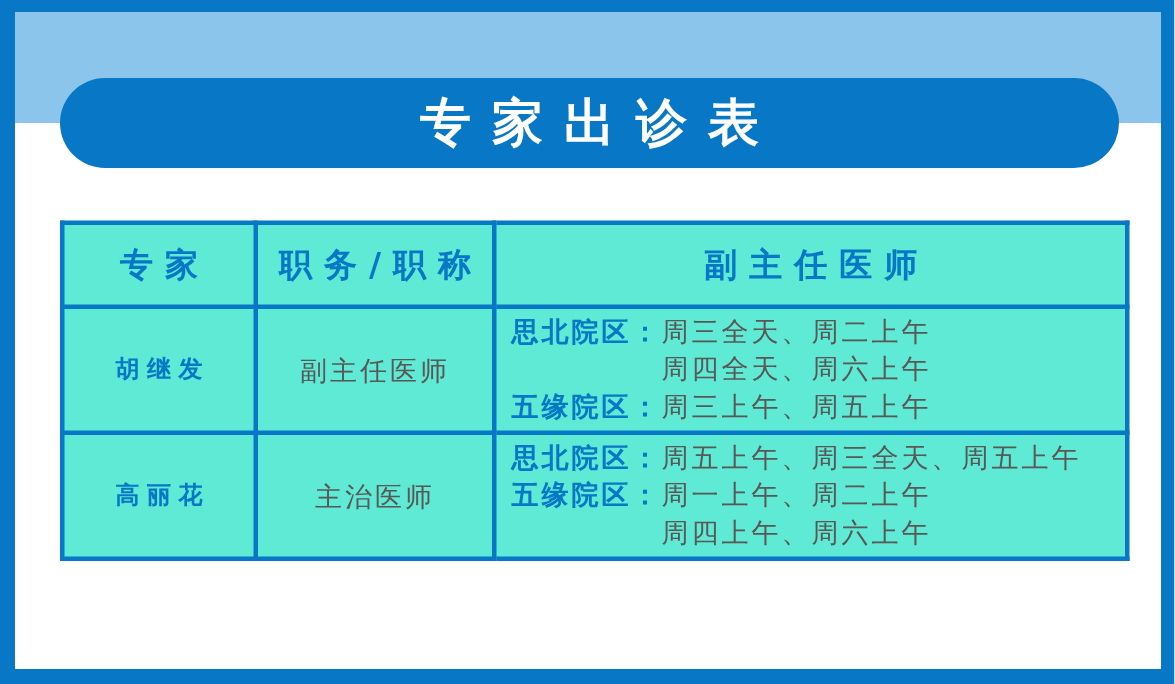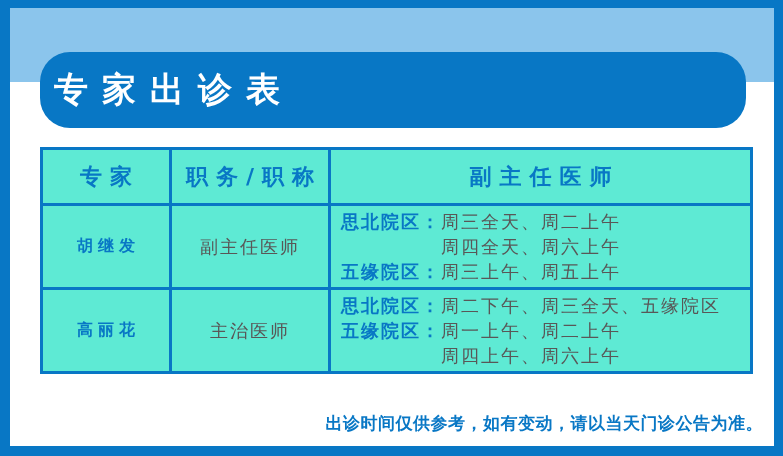--- a/index.html
+++ b/index.html
@@ -27,24 +27,24 @@
     position: absolute;
     left: 10px; right: 9px;
     top: 82px; bottom: 10px;
     background: #ffffff;
   }
 
   
   .pill {
     position: absolute;
     left: 40px; top: 52px;
-    width: 706px; height: 76px;
+    width: 706px; height: 60px;
     background: #0877C5;
     border-radius: 30px;
-    display: flex; align-items: center; justify-content: flex-start;
+    display: flex; align-items: center; justify-content: center;
   }
   .pill-title {
     color: #ffffff;
     font-size: 34px;
     font-weight: bold;
     letter-spacing: 14px;
     padding-left: 14px; 
     white-space: nowrap;
   }
 
@@ -165,30 +165,29 @@
       </td>
     </tr>
 
 
     <tr class="h-r3">
       <td class="name-cell">高丽花</td>
       <td class="pos-cell">主治医师</td>
       <td class="time-cell">
         <div class="sline">
           <span class="lbl">思北院区：</span>
-          <span class="txt">周二下午、周三全天、五缘院区</span>
+          <span class="txt">周五上午、周三全天、周五上午</span>
         </div>
         <div class="sline">
           <span class="lbl">五缘院区：</span>
           <span class="txt">周一上午、周二上午</span>
         </div>
         <div class="sline">
           <span class="lbl"></span>
           <span class="txt">周四上午、周六上午</span>
         </div>
       </td>
     </tr>
   </tbody>
     </table>
 
-  <div class="footer-note">出诊时间仅供参考，如有变动，请以当天门诊公告为准。</div>
 
 </div>
 
 </body></html>

